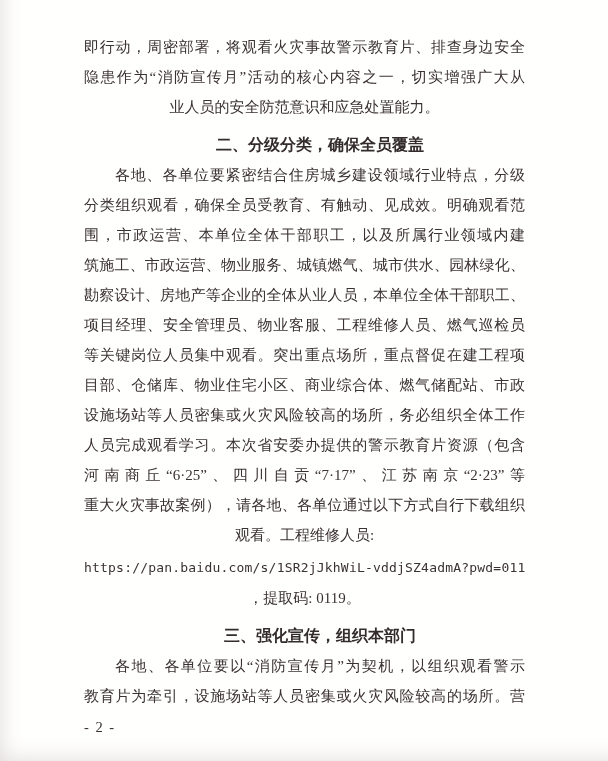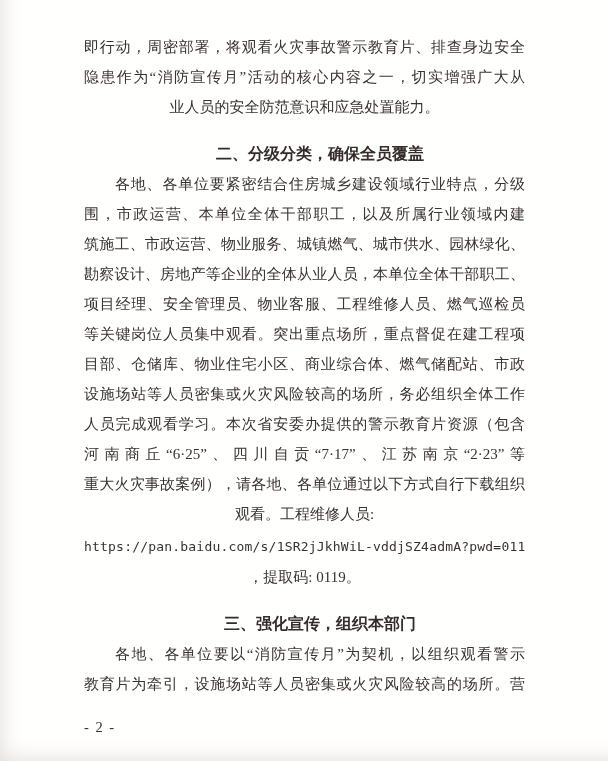--- a/index.html
+++ b/index.html
@@ -37,21 +37,21 @@
     text-align: justify;
     text-align-last: justify;
     text-justify: inter-character;
   }
   .indent { padding-left: 31px; box-sizing: border-box; }
   .heading {
     font-family: Liberation Sans, sans-serif;
     font-weight: bold;
     font-size: 16px;
     color: #332c2a;
-    margin-top: 17px;
+    margin-top: 8px;
   }
   .url {
     font-family: "DejaVu Sans Mono", "Liberation Mono", monospace;
     font-size: 13px;
     letter-spacing: 0.2px;
     white-space: nowrap;
     margin-top: 3px;
   }
   .page-number {
     position: absolute;
@@ -67,20 +67,21 @@
 </head>
 <body>
 
 <div class="canvas">
   <div class="textblock">
     <div class="line fill">即行动，周密部署，将观看火灾事故警示教育片、排查身边安全</div>
     <div class="line fill">隐患作为“消防宣传月”活动的核心内容之一，切实增强广大从</div>
     <div class="line">业人员的安全防范意识和应急处置能力。</div>
     <div class="line heading indent">二、分级分类，确保全员覆盖</div>
     <div class="line fill indent">各地、各单位要紧密结合住房城乡建设领域行业特点，分级</div>
+    <div class="line fill">分类组织观看，确保全员受教育、有触动、见成效。明确观看范</div>
     <div class="line fill">围，市政运营、本单位全体干部职工，以及所属行业领域内建</div>
     <div class="line fill">筑施工、市政运营、物业服务、城镇燃气、城市供水、园林绿化、</div>
     <div class="line fill">勘察设计、房地产等企业的全体从业人员，本单位全体干部职工、</div>
     <div class="line fill">项目经理、安全管理员、物业客服、工程维修人员、燃气巡检员</div>
     <div class="line fill">等关键岗位人员集中观看。突出重点场所，重点督促在建工程项</div>
     <div class="line fill">目部、仓储库、物业住宅小区、商业综合体、燃气储配站、市政</div>
     <div class="line fill">设施场站等人员密集或火灾风险较高的场所，务必组织全体工作</div>
     <div class="line fill">人员完成观看学习。本次省安委办提供的警示教育片资源（包含</div>
     <div class="line fill">河南商丘“6·25”、四川自贡“7·17”、江苏南京“2·23”等</div>
     <div class="line fill">重大火灾事故案例），请各地、各单位通过以下方式自行下载组织</div>

